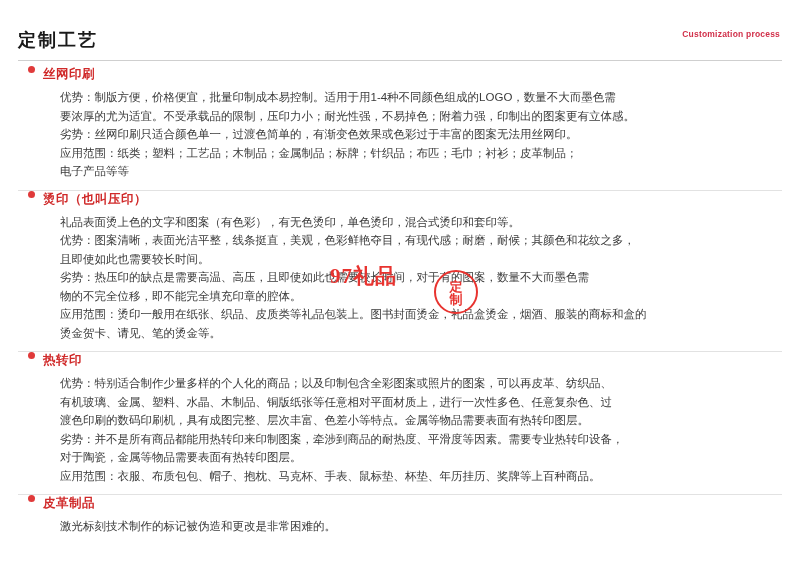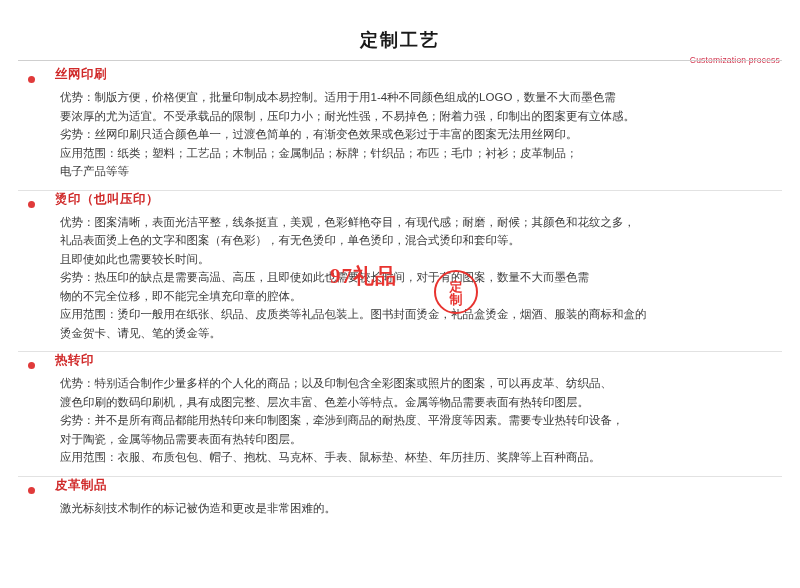--- a/index.html
+++ b/index.html
@@ -26,32 +26,32 @@
   
   .header {
     position: relative;
     height: 66px;
   }
   .header-title {
     position: absolute;
     left: 0;
     right: 0;
     top: 28px;
-    text-align: center;
+    text-align: left;
     font-size: 18px;
     font-weight: bold;
     color: #1a1a1a;
     letter-spacing: 2px;
   }
   .header-sub {
     position: absolute;
     right: 2px;
-    top: 55px;
+    top: 29px;
     font-size: 8.5px;
-    font-weight: normal;
+    font-weight: bold;
     color: #d1304a;
     letter-spacing: 0.2px;
   }
   .header-rule {
     position: absolute;
     left: 0;
     right: 0;
     top: 60px;
     border-top: 1px solid #cfcfcf;
   }
@@ -59,23 +59,22 @@
   
   .section {
     position: relative;
     margin: 0 0 0 0;
     padding: 0 0 0 0;
   }
   .section + .section {
   }
   .section-head {
     display: flex;
-    align-items: flex-end;
+    align-items: flex-start;
     margin: 0 0 6px 10px;
-    gap: 12px;
   }
   .bullet {
     width: 7px;
     height: 7px;
     border-radius: 50%;
     background: #e03a3a;
     margin-right: 8px;
     flex: 0 0 auto;
   }
   .section-title {
@@ -168,38 +167,39 @@
     </div>
     <div class="divider"></div>
   </div>
 
   <div class="section">
     <div class="section-head">
       <div class="bullet"></div>
       <div class="section-title">烫印（也叫压印）</div>
     </div>
     <div class="section-body">
+      <p class="para">礼品表面烫上色的文字和图案（有色彩），有无色烫印，单色烫印，混合式烫印和套印等。</p>
       <p class="para">优势：图案清晰，表面光洁平整，线条挺直，美观，色彩鲜艳夺目，有现代感；耐磨，耐候；其颜色和花纹之多，</p>
-      <p class="para">礼品表面烫上色的文字和图案（有色彩），有无色烫印，单色烫印，混合式烫印和套印等。</p>
       <p class="para cont">且即使如此也需要较长时间。</p>
       <p class="para">劣势：热压印的缺点是需要高温、高压，且即使如此也需要较长时间，对于有的图案，数量不大而墨色需</p>
       <p class="para cont">物的不完全位移，即不能完全填充印章的腔体。</p>
       <p class="para">应用范围：烫印一般用在纸张、织品、皮质类等礼品包装上。图书封面烫金，礼品盒烫金，烟酒、服装的商标和盒的</p>
       <p class="para cont">烫金贺卡、请见、笔的烫金等。</p>
     </div>
     <div class="divider"></div>
   </div>
 
   <div class="section">
     <div class="section-head">
       <div class="bullet"></div>
       <div class="section-title">热转印</div>
     </div>
     <div class="section-body">
       <p class="para">优势：特别适合制作少量多样的个人化的商品；以及印制包含全彩图案或照片的图案，可以再皮革、纺织品、</p>
+      <p class="para cont">有机玻璃、金属、塑料、水晶、木制品、铜版纸张等任意相对平面材质上，进行一次性多色、任意复杂色、过</p>
       <p class="para cont">渡色印刷的数码印刷机，具有成图完整、层次丰富、色差小等特点。金属等物品需要表面有热转印图层。</p>
       <p class="para">劣势：并不是所有商品都能用热转印来印制图案，牵涉到商品的耐热度、平滑度等因素。需要专业热转印设备，</p>
       <p class="para cont">对于陶瓷，金属等物品需要表面有热转印图层。</p>
       <p class="para">应用范围：衣服、布质包包、帽子、抱枕、马克杯、手表、鼠标垫、杯垫、年历挂历、奖牌等上百种商品。</p>
     </div>
     <div class="divider"></div>
   </div>
 
   <div class="section">
     <div class="section-head">

